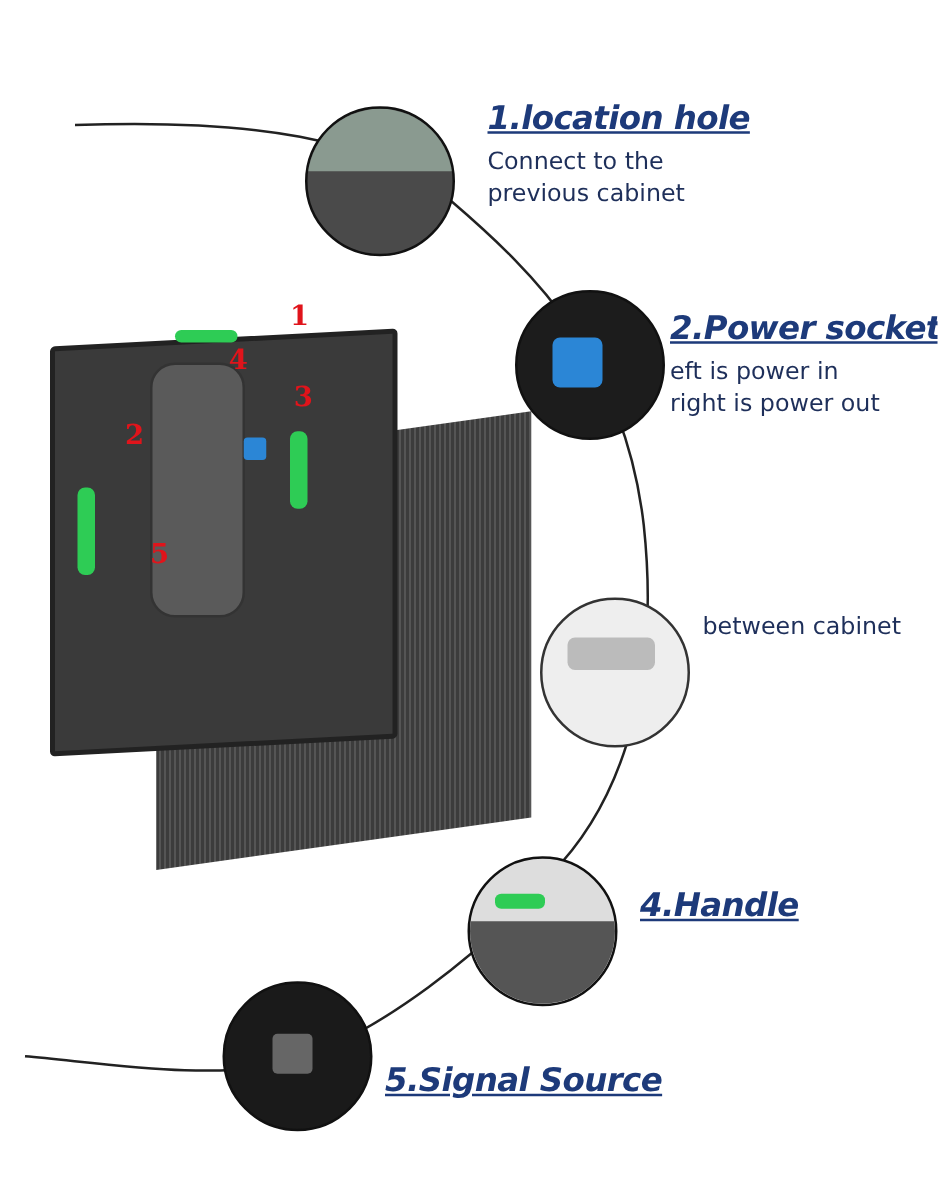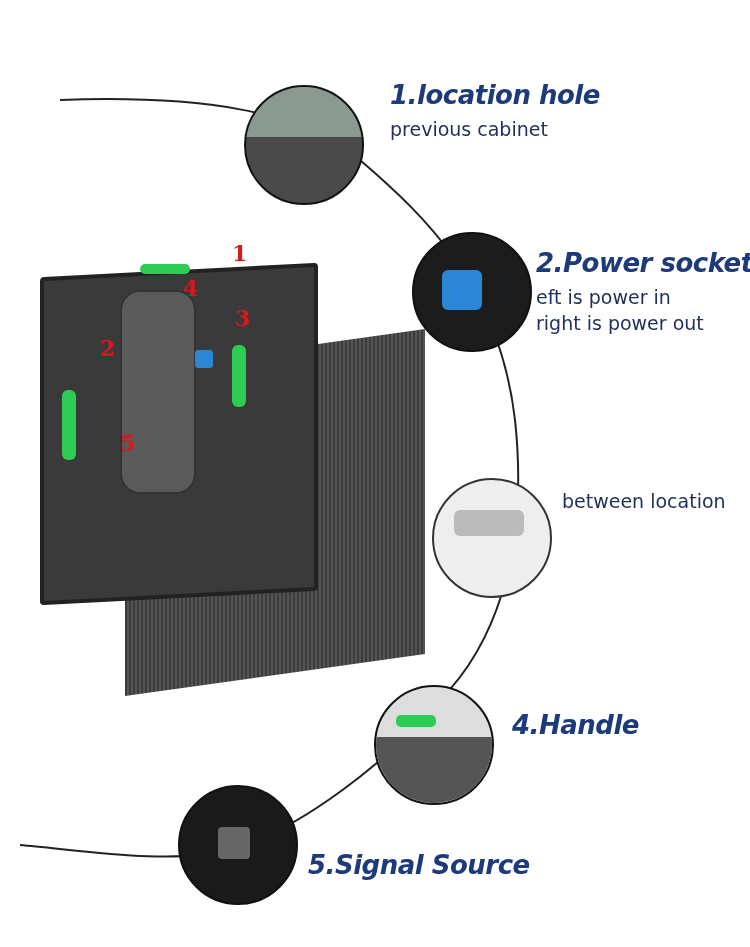--- a/index.html
+++ b/index.html
@@ -1,20 +1,20 @@
 <!DOCTYPE html>
 <html><head>
 <meta charset="utf-8">
 <style>
   html,body{margin:0;padding:0;background:#ffffff;}
   body{width:750px;height:947px;position:relative;overflow:hidden;font-family:"DejaVu Sans","Liberation Sans",sans-serif;}
   .arc{position:absolute;left:0;top:0;}
   .circle{position:absolute;border-radius:50%;background:#2a2a2a;overflow:hidden;border:2px solid #111;}
   .feat{position:absolute;}
-  .feat .title{color:#1d3a7a;font-weight:bold;font-style:italic;font-size:26px;letter-spacing:-0.5px;white-space:nowrap;}
+  .feat .title{color:#1d3a7a;font-weight:bold;font-style:italic;font-size:26px;letter-spacing:-0.5px;white-space:nowrap;text-decoration:underline;}
   .feat .desc{color:#1e2f5a;font-size:19px;line-height:26px;margin-top:6px;white-space:nowrap;}
   .num{position:absolute;color:#e0141b;font-family:"DejaVu Serif","Liberation Serif",serif;font-weight:bold;font-size:22px;}
 </style>
 </head>
 <body>
 
 <svg class="arc" width="750" height="947">
   <path d="M60,100 C200,95 300,110 360,160 C430,220 500,290 515,420 C530,560 490,650 440,700 C390,760 300,830 230,850 C170,865 80,850 20,845" fill="none" stroke="#222" stroke-width="2"></path>
 </svg>
 
@@ -48,33 +48,34 @@
     <div style="position:absolute;left:20px;top:28px;width:40px;height:12px;background:#2ecc55;border-radius:5px;"></div>
     <div style="position:absolute;left:0;top:50px;width:116px;height:66px;background:#555;"></div>
   </div>
 <div class="circle" style="left:178px;top:785px;width:116px;height:116px;background:#1a1a1a;">
     <div style="position:absolute;left:38px;top:40px;width:32px;height:32px;background:#666;border-radius:4px;"></div>
   </div>
 
 <div class="feat" style="left:390px;top:80px;">
   <div class="title">1.location hole</div>
   <div class="desc">
+      <div>Connect to the</div>
       <div>previous cabinet</div>
     </div>
 </div>
 <div class="feat" style="left:536px;top:248px;">
   <div class="title">2.Power socket</div>
   <div class="desc">
       <div>eft is power in</div>
       <div>right is power out</div>
     </div>
 </div>
 <div class="feat" style="left:562px;top:482px;">
   <div class="desc">
-      <div>between location</div>
+      <div>between cabinet</div>
     </div>
 </div>
 <div class="feat" style="left:512px;top:698px;margin-top:12px;">
   <div class="title">4.Handle</div>
 </div>
 <div class="feat" style="left:308px;top:850px;text-align:right;">
   <div class="title">5.Signal Source</div>
 </div>
 
 </body></html>

